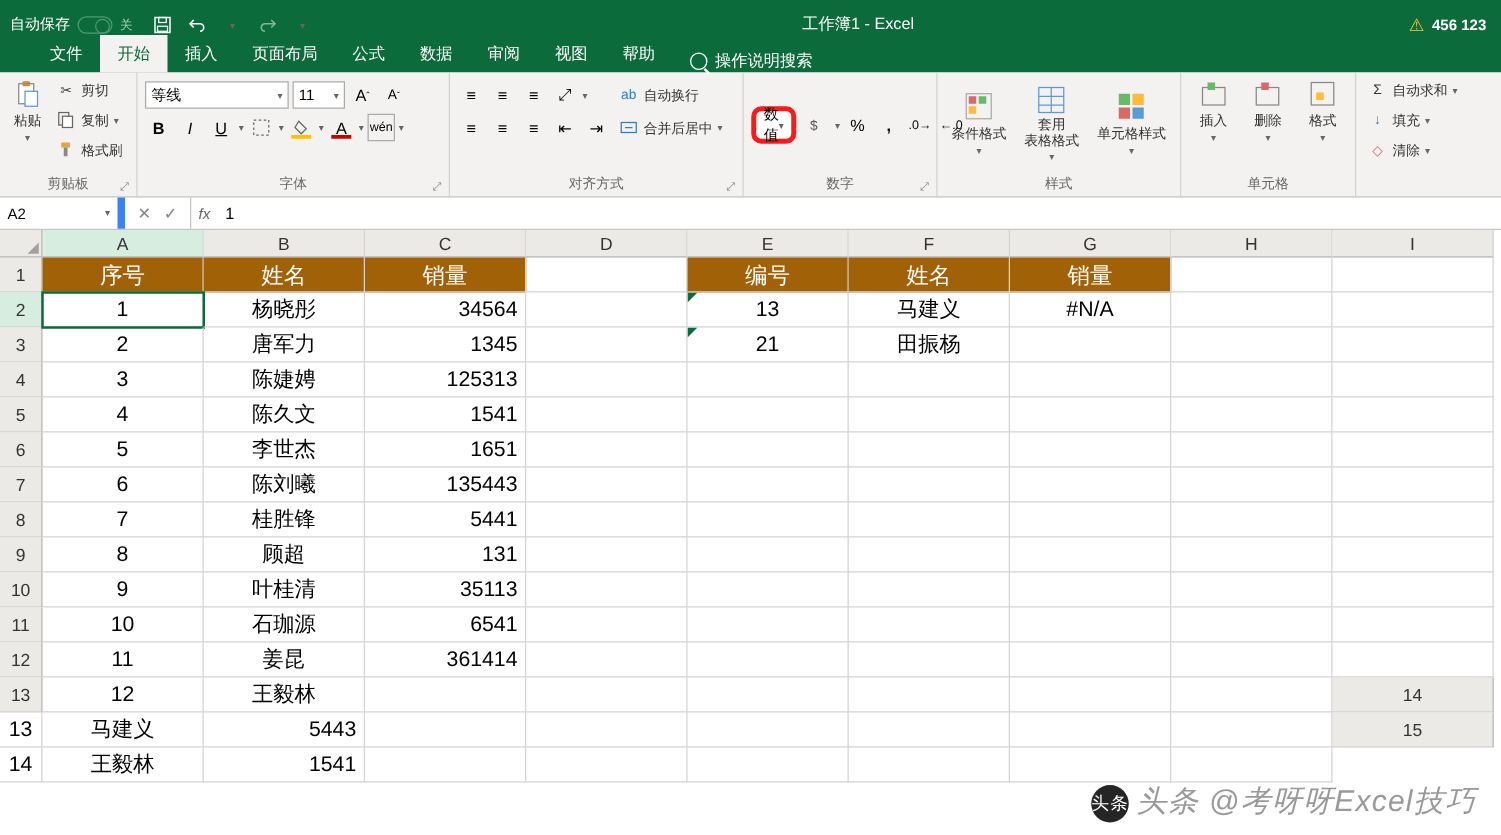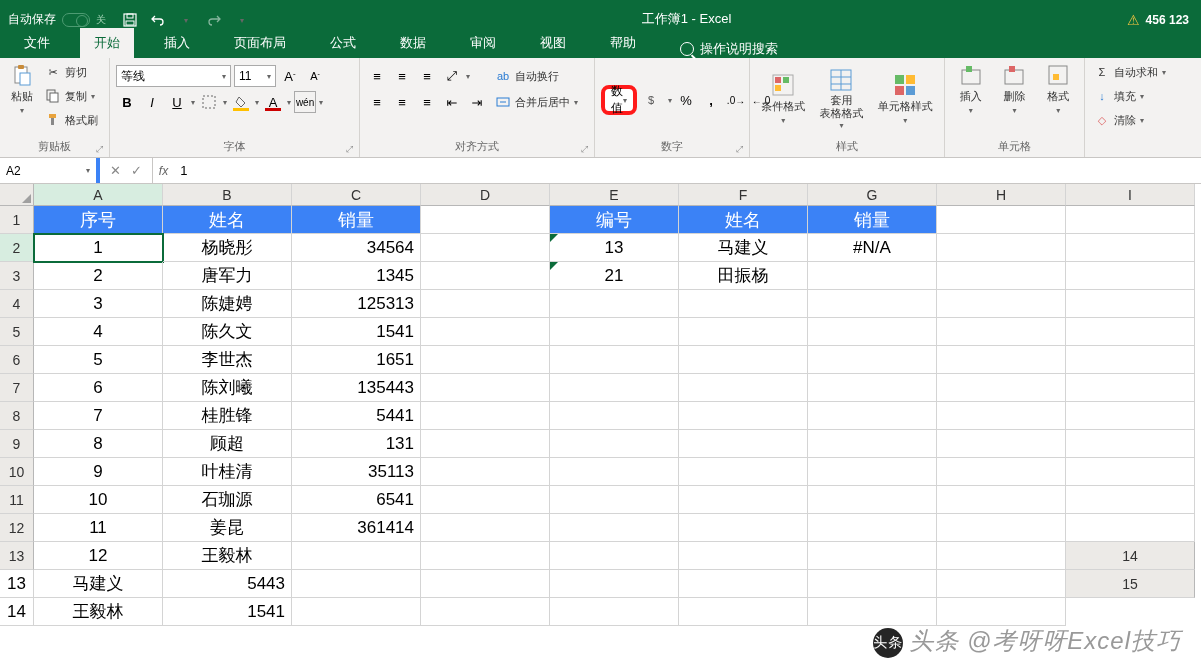--- a/index.html
+++ b/index.html
@@ -10,21 +10,21 @@
 .autosave { display: flex; align-items: center; padding: 0 8px; gap: 6px; }
 .toggle { width: 28px; height: 14px; border: 1px solid #4d9b72; border-radius: 8px; position: relative; }
 .toggle::after { content: ""; position: absolute; right: 1px; top: 1px; width: 10px; height: 10px; border-radius: 50%; border: 1px solid #4d9b72; }
 .qat { display: flex; gap: 12px; padding: 0 8px; align-items: center; }
 .qat-icon { width: 16px; height: 16px; display: flex; align-items: center; justify-content: center; color: #fff; font-size: 14px; }
 .title-center { flex: 1; text-align: center; font-size: 13px; }
 .title-right { padding: 0 12px; display: flex; align-items: center; gap: 6px; }
 .warn-tri { color: #f5c542; font-size: 14px; }
 
 
-.ribbon-tabs { background: #0b6b3a; height: 30px; display: flex; align-items: flex-end; padding: 0 10px; gap: 16px; text-align: right; }
+.ribbon-tabs { background: #0b6b3a; height: 30px; display: flex; align-items: flex-end; padding: 0 26px; gap: 0; text-align: right; }
 .rtab { color: #fff; font-size: 13px; padding: 6px 14px 6px; cursor: pointer; }
 .rtab.active { background: #f3f2f1; color: #0b6b3a; }
 .search-area { display: flex; align-items: center; color: #fff; font-size: 13px; padding: 0 14px; gap: 6px; }
 .search-icon { width: 14px; height: 14px; border: 1.5px solid #fff; border-radius: 50%; position: relative; }
 .search-icon::after { content: ""; position: absolute; width: 5px; height: 1.5px; background: #fff; bottom: -2px; right: -3px; transform: rotate(45deg); }
 
 
 .ribbon { background: #f3f2f1; height: 100px; border-bottom: 1px solid #c8c6c4; display: flex; }
 .group { border-right: 1px solid #d5d3d0; padding: 3px 6px 0; display: flex; flex-direction: column; justify-content: space-between; position: relative; }
 .group-label { text-align: center; font-size: 11px; color: #666; padding: 2px 0 3px; }
@@ -43,33 +43,33 @@
 .size-sel { width: 42px; height: 22px; border: 1px solid #aaa; font-size: 12px; padding: 1px 4px; background:#fff; display:flex; align-items:center; justify-content:space-between;}
 .font-row { display:flex; gap:3px; align-items:center; }
 .fbtn { width: 22px; height: 22px; display:flex; align-items:center; justify-content:center; font-size:13px; position:relative; }
 .color-bar::after { content:""; position:absolute; bottom:2px; left:3px; right:3px; height:3px; background: var(--bar,#c00); }
 
 
 .num-format { width: 120px; height: 30px; border: 4px solid #ff1a1a; border-radius: 8px; background:#fff; display:flex; align-items:center; padding:0 6px; font-size:12px; justify-content:space-between;}
 
 
 .namebox-row { height: 26px; border-bottom: 1px solid #c8c6c4; display:flex; align-items:stretch; }
-.namebox { width: 100px; border-right:4px solid #3b82f6; display:flex; align-items:center; padding:0 6px; font-size:12px; justify-content:space-between; }
+.namebox { width: 100px; border-right:6px solid #3b82f6; display:flex; align-items:center; padding:0 6px; font-size:12px; justify-content:space-between; }
 .fx-btns { display:flex; align-items:center; gap:10px; padding:0 10px; border-right:1px solid #c8c6c4; color:#888; font-size:13px;}
 .fx-label { font-style:italic; font-size:12px; color:#666; padding:0 6px; display:flex; align-items:center;}
 .formula-input { flex:1; display:flex; align-items:center; padding:0 6px; font-size:13px; }
 
 
 .grid { display: grid; grid-template-columns: 34px repeat(9, 129px); }
 .corner { background:#eceae7; border-right:1px solid #b7b7b7; border-bottom:1px solid #b7b7b7; height:22px; position:relative;}
 .corner::after{content:""; position:absolute; right:2px; bottom:2px; border-left:9px solid transparent; border-bottom:9px solid #a0a0a0;}
 .colh { background:#eceae7; border-right:1px solid #d4d4d4; border-bottom:1px solid #b7b7b7; height:22px; text-align:center; font-size:14px; color:#333; line-height:22px;}
 .rowh { background:#eceae7; border-right:1px solid #b7b7b7; border-bottom:1px solid #d4d4d4; height:28px; text-align:center; font-size:14px; color:#333; line-height:28px;}
 .cell { border-right:1px solid #d4d4d4; border-bottom:1px solid #d4d4d4; height:28px; font-size:17px; padding:0 6px; line-height:28px; overflow:hidden; white-space:nowrap;}
-.hdr-cell { background:#3b82f6; color:#fff; text-align:center; font-size:18px; }
+.hdr-cell { background:#a16207; color:#fff; text-align:center; font-size:18px; }
 .num-cell { text-align:right; }
 .center-cell { text-align:center; }
 .selected { outline: 2px solid #0b6b3a; outline-offset:-1px; background:#fff;}
 .colh.sel, .rowh.sel { background:#d7ede0; }
 
 
 .tl-tri::before { content:""; position:absolute; left:0; top:0; border-top:8px solid #0b6b3a; border-right:8px solid transparent;}
 .cell { position:relative; }
 
 

